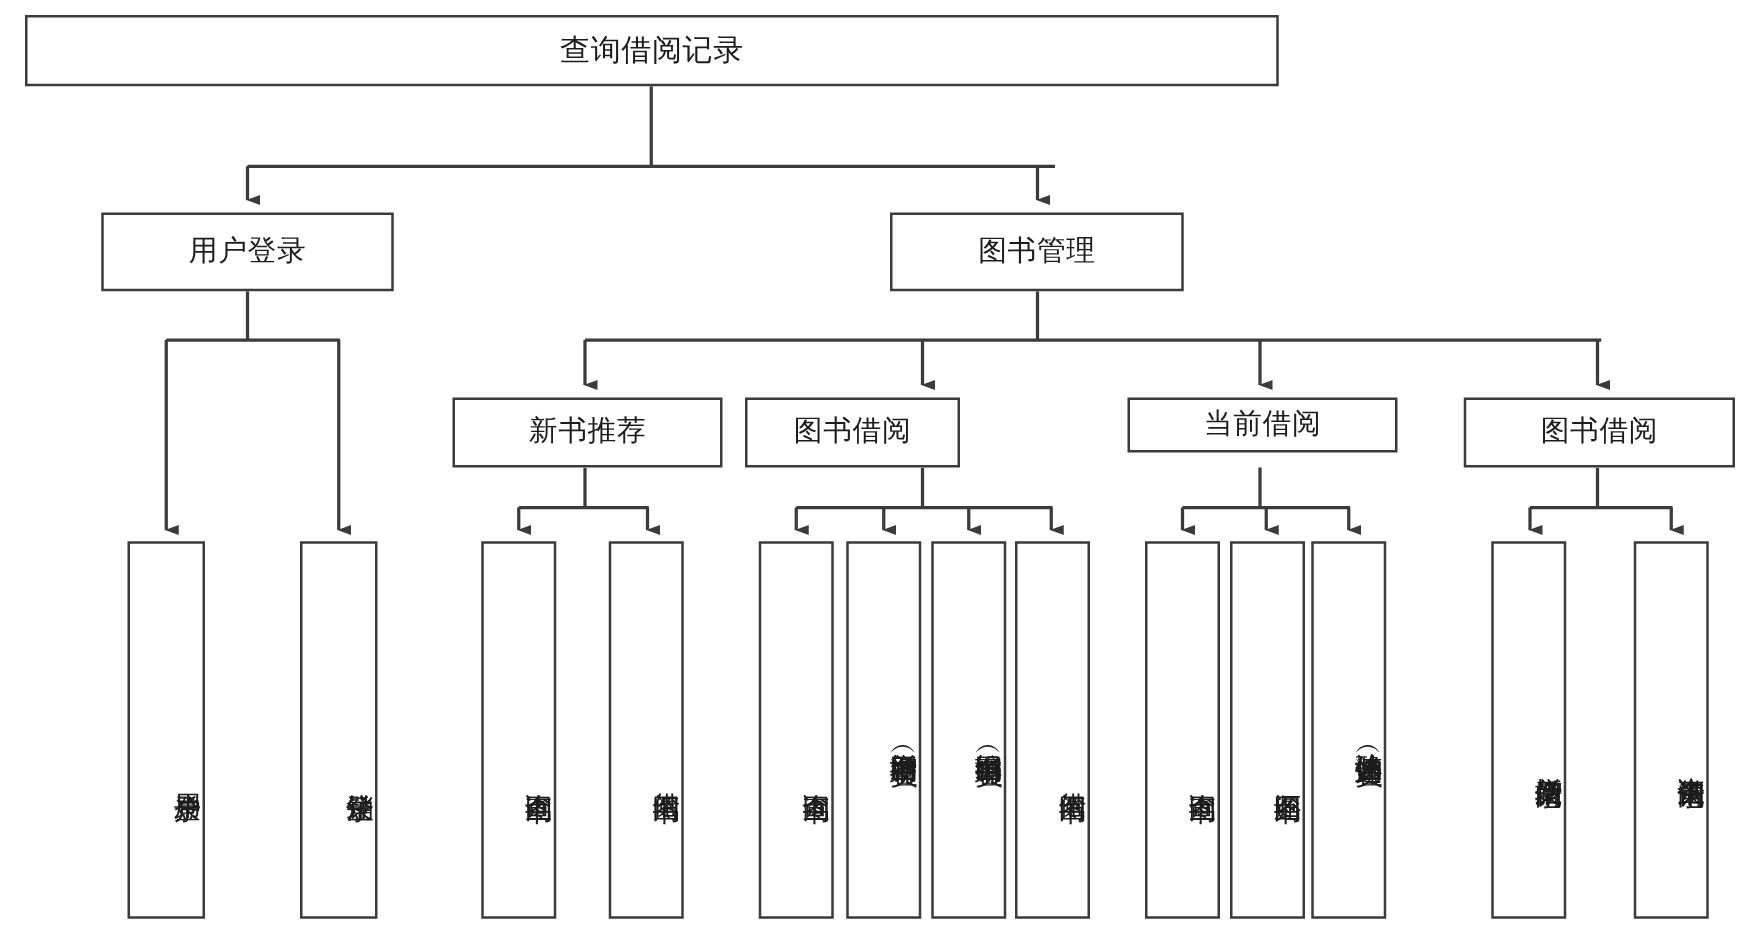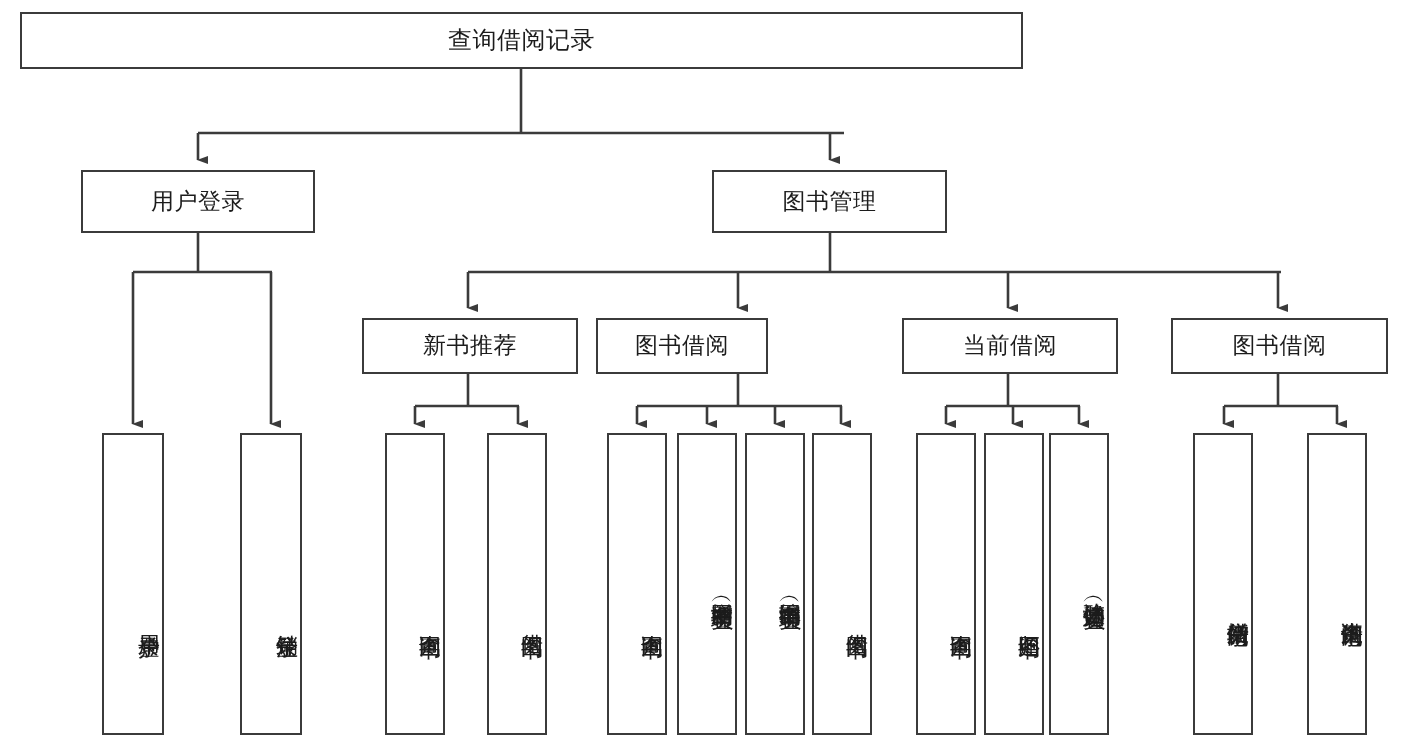--- a/index.html
+++ b/index.html
@@ -138,21 +138,21 @@
   <div class="node node-h" style="left:712px; top:170px; width:235px; height:63px;">
     <span>图书管理</span>
   </div>
 
   <div class="node node-h" style="left:362px; top:318px; width:216px; height:56px;">
     <span>新书推荐</span>
   </div>
   <div class="node node-h" style="left:596px; top:318px; width:172px; height:56px;">
     <span>图书借阅</span>
   </div>
-  <div class="node node-h" style="left:902px; top:318px; width:216px; height:56px;">
+  <div class="node node-h" style="left:902px; top:318px; width:216px; height:44px;">
     <span>当前借阅</span>
   </div>
   <div class="node node-h" style="left:1171px; top:318px; width:217px; height:56px;">
     <span>图书借阅</span>
   </div>
 
   <div class="node node-v" style="left:102px; top:433px; width:62px; height:302px; padding-top:70px;">
     <span class="vtext">用户登录</span>
   </div>
   <div class="node node-v" style="left:240px; top:433px; width:62px; height:302px; padding-top:70px;">

